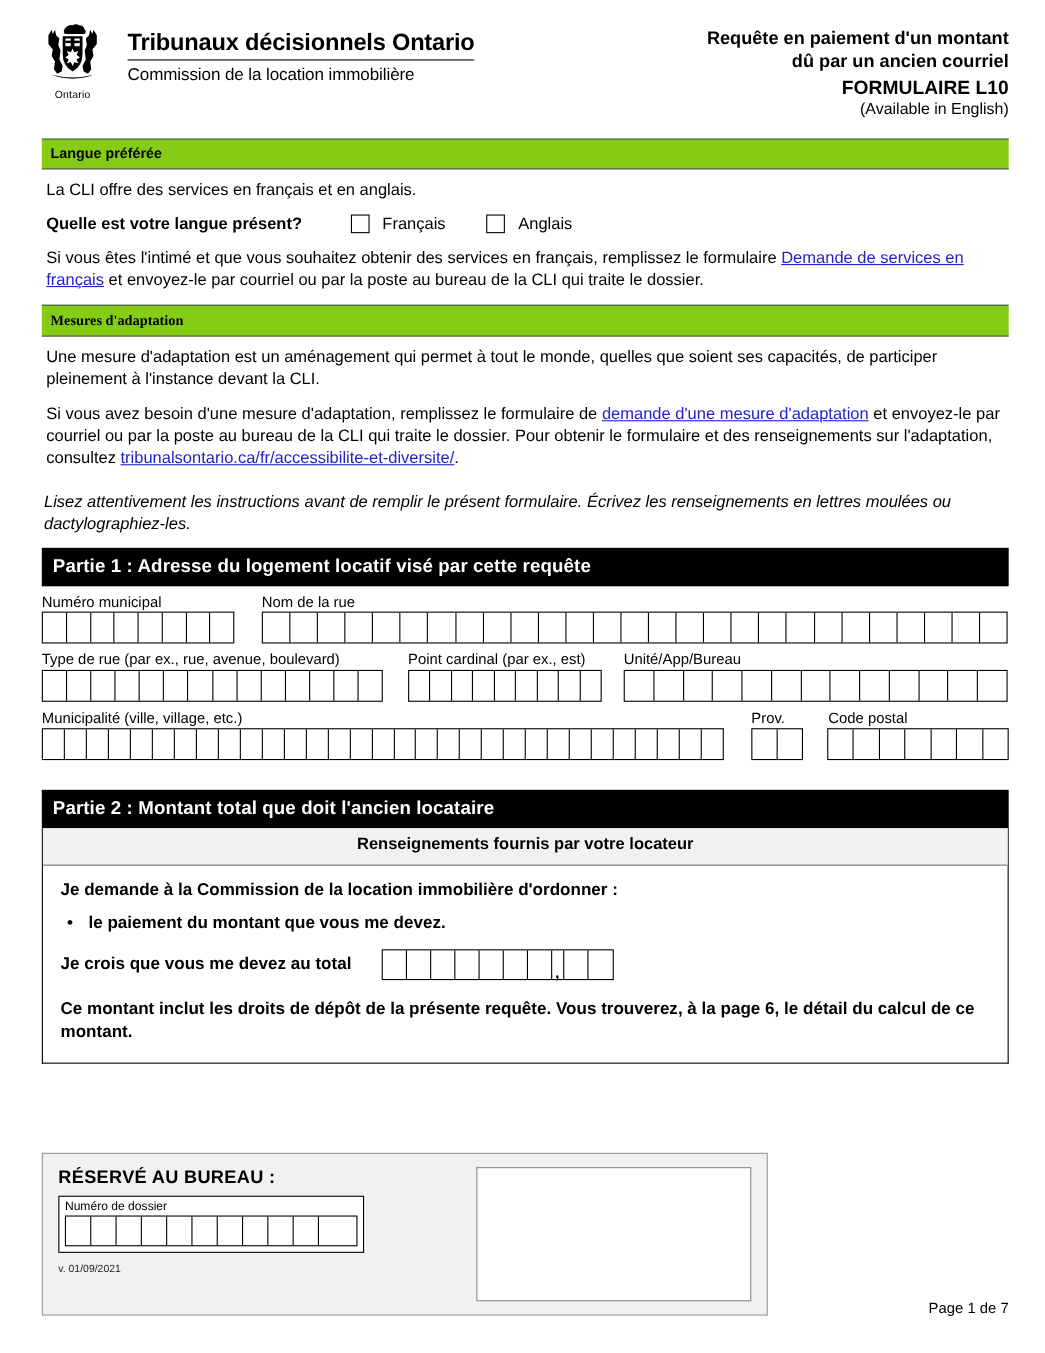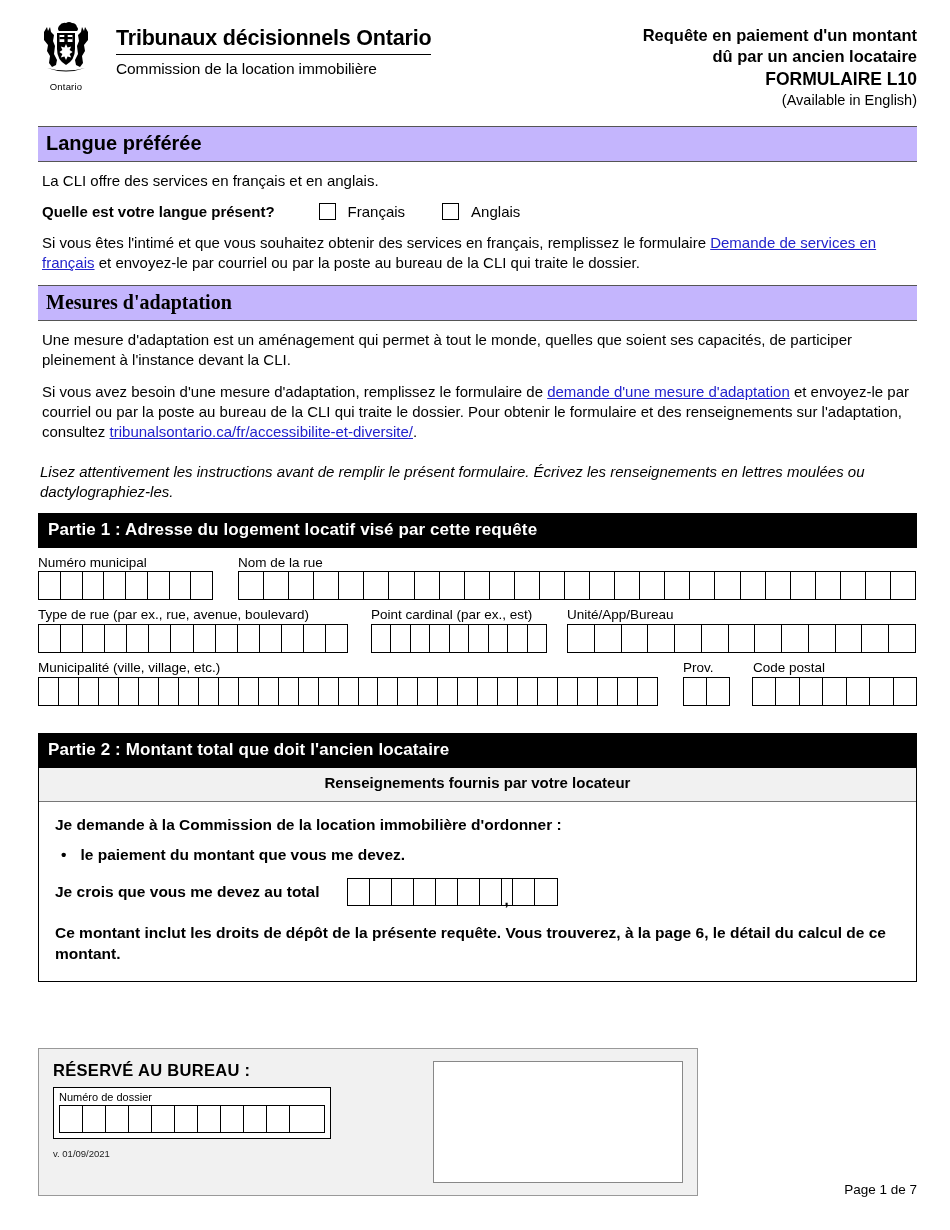--- a/index.html
+++ b/index.html
@@ -26,24 +26,24 @@
   .brand-rule { border-bottom: 1px solid #000; width: 315px; margin: 3px 0 5px 0; }
   .brand-line2 { font-size: 15.5px; letter-spacing: -0.1px; white-space: nowrap; }
   .headright { text-align: right; padding-top: 7px; }
   .hr1 { font-size: 16.5px; font-weight: bold; line-height: 1.28; white-space: nowrap; }
   .hr2 { font-size: 17.5px; font-weight: bold; margin-top: 2px; }
   .hr3 { font-size: 14.5px; margin-top: 2px; }
 
   
   .content { padding: 0 33px 0 38px; }
   .sect-band {
-    background: #c4b5fd;
+    background: #84cc16;
     border-top: 1.4px solid #555;
     border-bottom: 1.4px solid #555;
-    font-size: 20px; font-weight: bold;
+    font-size: 13px; font-weight: bold;
     padding: 5px 8px 6px 8px;
   }
   .sect-body { padding: 9px 2px 4px 4px; }
   .ptext { font-size: 15px; line-height: 1.33; margin: 0 0 12px 0; }
   .ptext:last-child { margin-bottom: 0; }
   a.lnk { color:#2222cc; text-decoration: underline; }
 
   .langrow { display:flex; align-items:center; gap:0; margin: 2px 0 13px 0; }
   .langq { font-size: 15px; font-weight: bold; }
   .cbox { width: 17px; height: 17px; border: 1.6px solid #000; background:#fff; display:inline-block; }
@@ -141,21 +141,21 @@
         <div class="onlabel">Ontario</div>
       </div>
       <div class="brandtext">
         <div class="brand-line1">Tribunaux décisionnels Ontario</div>
         <div class="brand-rule"></div>
         <div class="brand-line2">Commission de la location immobilière</div>
       </div>
     </div>
     <div class="headright">
       <div class="hr1">Requête en paiement d'un montant</div>
-      <div class="hr1">dû par un ancien locataire</div>
+      <div class="hr1">dû par un ancien courriel</div>
       <div class="hr2">FORMULAIRE L10</div>
       <div class="hr3">(Available in English)</div>
     </div>
   </div>
 
   <div class="content" style="margin-top:18px;">
 
     <div class="sect-band">Langue préférée</div>
     <div class="sect-body">
       <p class="ptext">La CLI offre des services en français et en anglais.</p>

